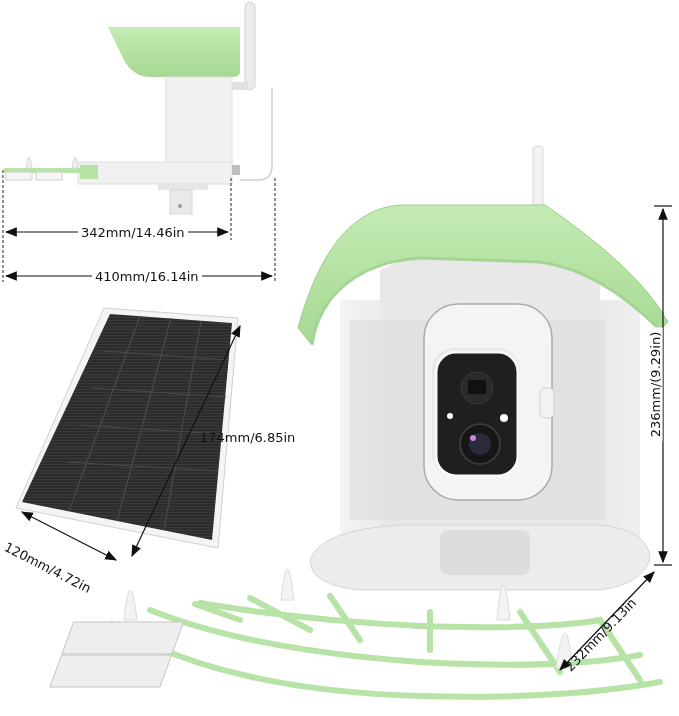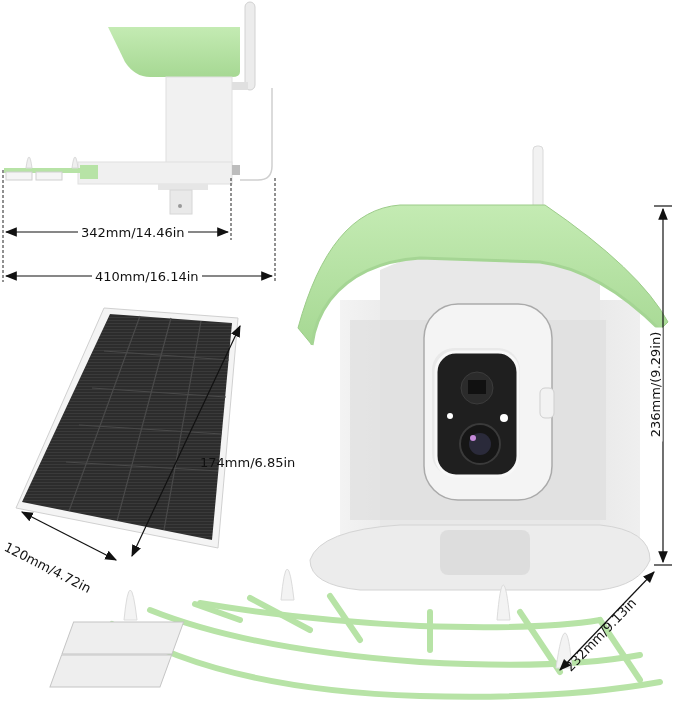--- a/index.html
+++ b/index.html
@@ -140,18 +140,18 @@
       <line x1="654" y1="206" x2="672" y2="206" stroke="#111" stroke-width="1.2"></line>
       <line x1="654" y1="565" x2="672" y2="565" stroke="#111" stroke-width="1.2"></line>
       <line x1="663" y1="209" x2="663" y2="562" stroke="#111" stroke-width="1.2" marker-start="url(#arr)" marker-end="url(#arr)"></line>
 
       <line x1="654" y1="572" x2="560" y2="670" stroke="#111" stroke-width="1.2" marker-start="url(#arr)" marker-end="url(#arr)"></line>
     </g>
   </svg>
 
   <div class="label" style="left:78px; top:225px;">342mm/14.46in</div>
   <div class="label" style="left:92px; top:269px;">410mm/16.14in</div>
-  <div class="label" style="left:197px; top:455px; background:transparent;text-align:right;">174mm/6.85in</div>
+  <div class="label" style="left:197px; top:430px; background:transparent;text-align:right;">174mm/6.85in</div>
   <div class="label" style="left:6px; top:538px; transform:rotate(27deg); transform-origin:left top; background:transparent;">120mm/4.72in</div>
   <div class="label" style="left:598px; top:377px; transform:rotate(-90deg); transform-origin:center; width:108px; text-align:center;">236mm/(9.29in)</div>
   <div class="label" style="left:560px; top:666px; transform:rotate(-46deg); transform-origin:left top; background:transparent;">232mm/9.13in</div>
 
 </div>
 
 </body></html>

